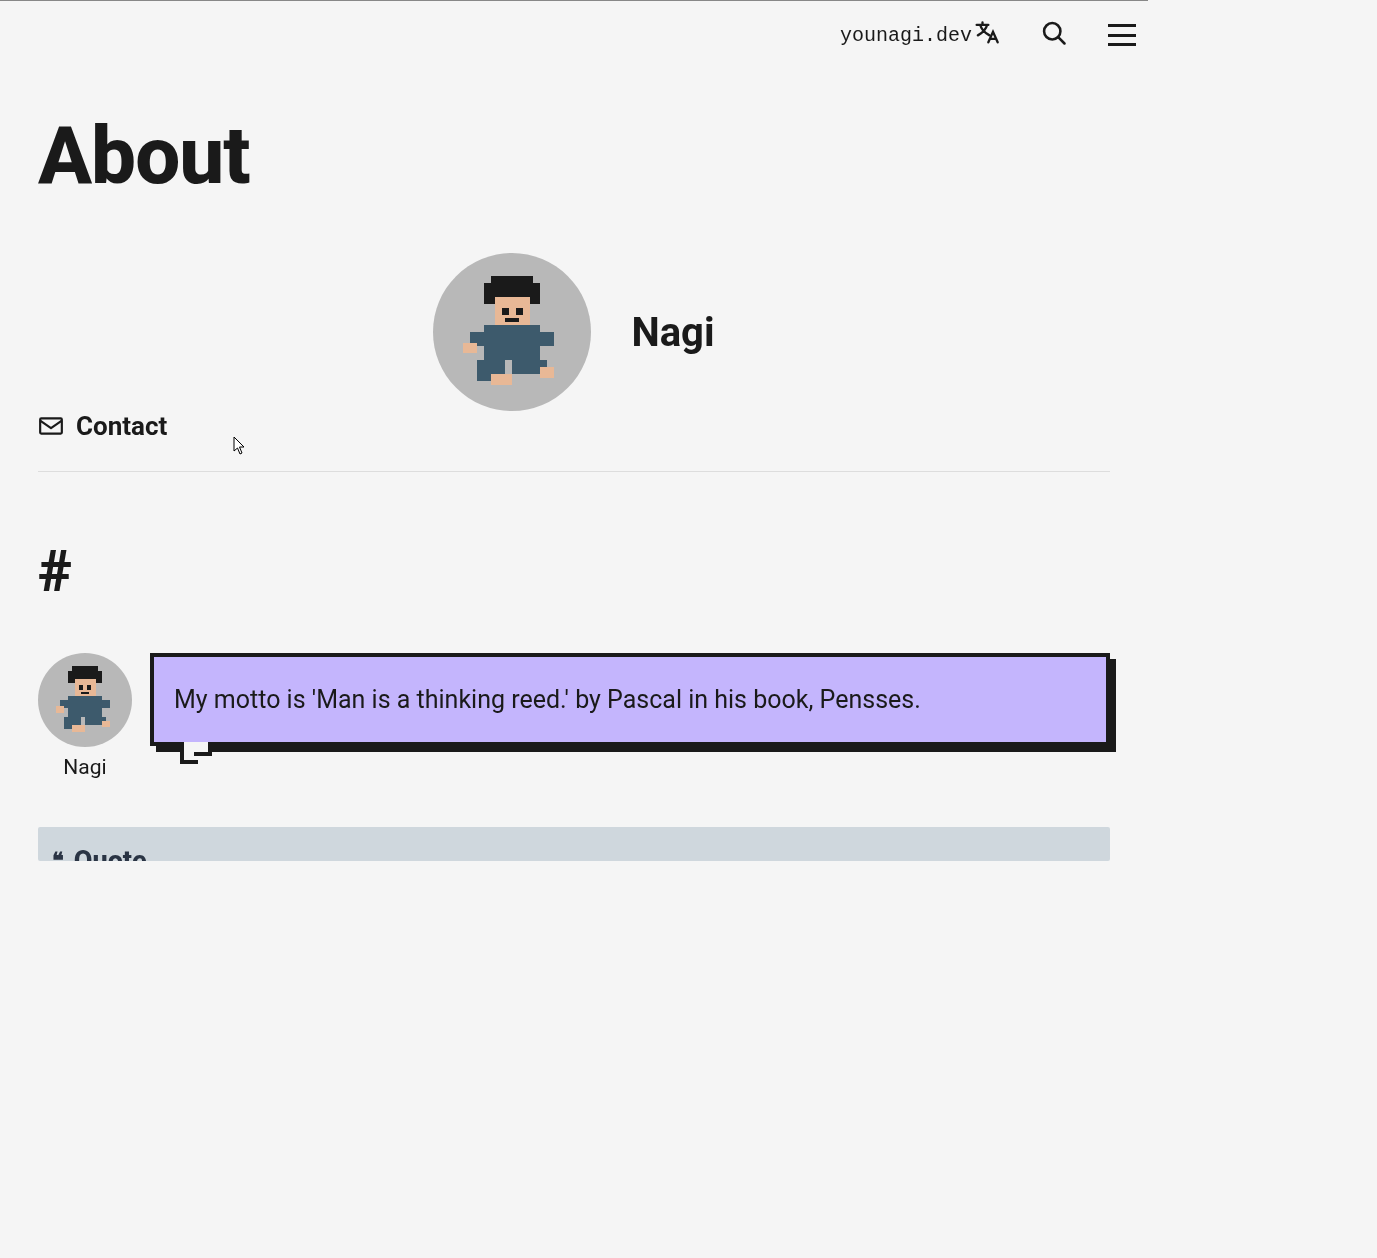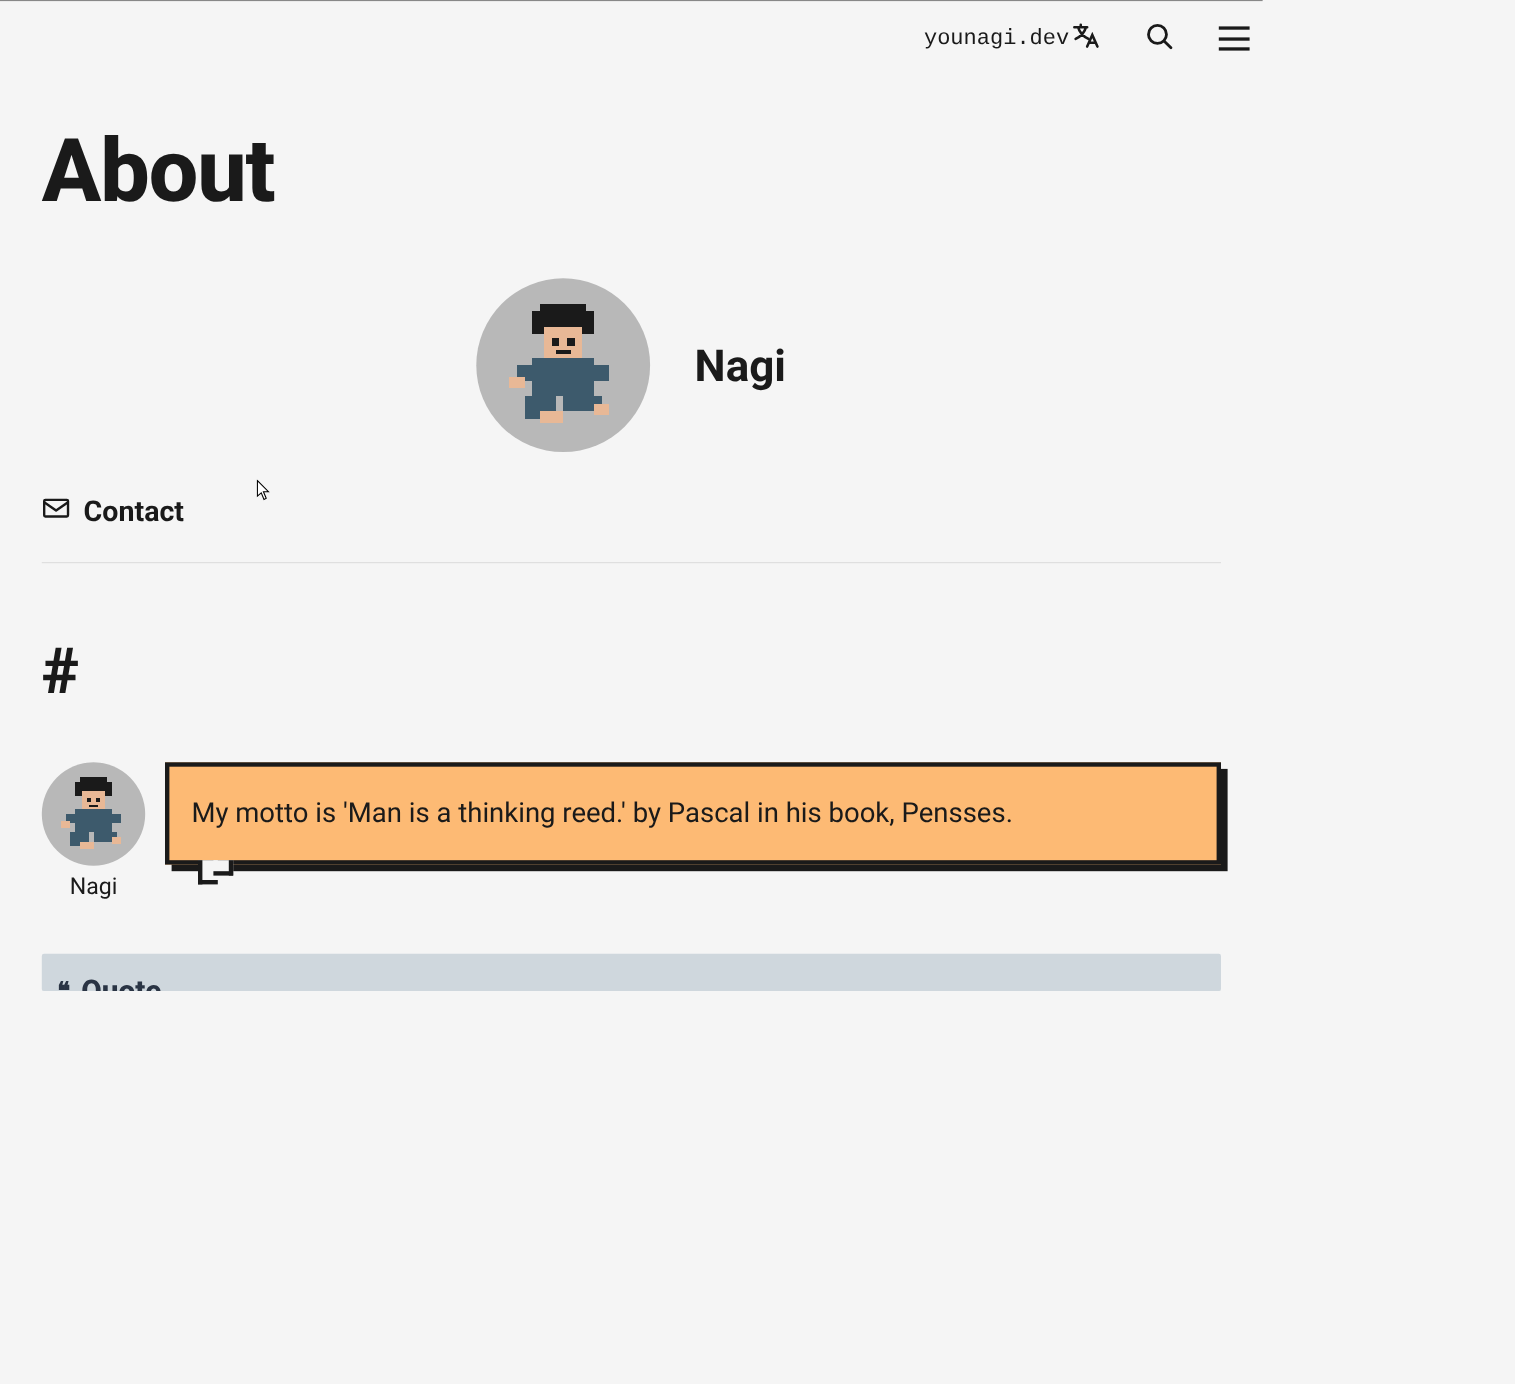--- a/index.html
+++ b/index.html
@@ -8,32 +8,32 @@
 .logo{font-family:"Courier New",monospace;font-size:20px;letter-spacing:0;color:#1a1a1a}
 .header-icons{display:flex;align-items:center;gap:40px}
 .header-icons svg{width:28px;height:28px;stroke:#1a1a1a}
 .menu-icon{width:28px;height:22px;display:flex;flex-direction:column;justify-content:space-between}
 .menu-icon span{display:block;width:28px;height:3px;background:#1a1a1a}
 main{padding:0 38px}
 .page-title{font-size:80px;font-weight:800;margin-top:40px;letter-spacing:-1px}
 .profile-row{display:flex;align-items:center;justify-content:center;gap:40px;margin-top:50px}
 .avatar-lg{width:158px;height:158px;border-radius:50%;background:#b8b8b8;display:flex;align-items:center;justify-content:center;overflow:hidden}
 .author-name{font-size:40px;font-weight:700}
-.contact-row{display:flex;align-items:flex-start;gap:12px;margin-top:40px;padding-bottom:30px;border-bottom:1px solid #ddd}
+.contact-row{display:flex;align-items:flex-end;gap:12px;padding-bottom:30px;border-bottom:1px solid #ddd}
 .contact-row svg{width:26px;height:22px;stroke:#1a1a1a}
 .contact-label{font-size:26px;font-weight:700}
 .sect-heading{font-size:58px;font-weight:800;margin-top:65px;display:flex;align-items:baseline;gap:14px}
 .hash{color:#1a1a1a;font-weight:800}
 .intro-text{font-size:25px;margin-top:45px;line-height:1.45}
 .quote-block{display:flex;align-items:flex-start;gap:18px;margin-top:48px}
 .quote-person{display:flex;flex-direction:column;align-items:center;gap:8px}
 .avatar-sm{width:94px;height:94px;border-radius:50%;background:#b8b8b8;display:flex;align-items:center;justify-content:center;overflow:hidden}
 .quote-name{font-size:21px;color:#1a1a1a}
 .speech{position:relative;flex:1}
-.speech-box{border:4px solid #1a1a1a;padding:28px 20px;font-size:25px;box-shadow:6px 6px 0 #1a1a1a;background:#fdba74}
+.speech-box{border:4px solid #1a1a1a;padding:28px 20px;font-size:25px;box-shadow:6px 6px 0 #1a1a1a;background:#c4b5fd}
 .speech-tail{position:absolute;left:30px;bottom:-24px;width:40px;height:24px}
 .speech-tail::before{content:"";position:absolute;left:0;top:-4px;width:14px;height:18px;background:#f5f5f5;border-left:4px solid #1a1a1a;border-bottom:4px solid #1a1a1a}
 .speech-tail::after{content:"";position:absolute;left:14px;top:-4px;width:14px;height:10px;background:#f5f5f5;border-right:4px solid #1a1a1a;border-bottom:4px solid #1a1a1a}
 .quote-card{margin-top:48px;background:#cfd7dd;padding:18px 14px 0;border-radius:2px;height:34px;overflow:hidden}
 .quote-card-head{display:flex;align-items:center;gap:10px;font-size:27px;font-weight:800;color:#2a3444}
 .qmark{font-family:serif;font-size:22px;color:#2a3444}
 .pixel-body{image-rendering:pixelated}
 .cursor{position:absolute;left:233px;top:436px;width:14px;height:20px;pointer-events:none}
 </style>
 </head>

